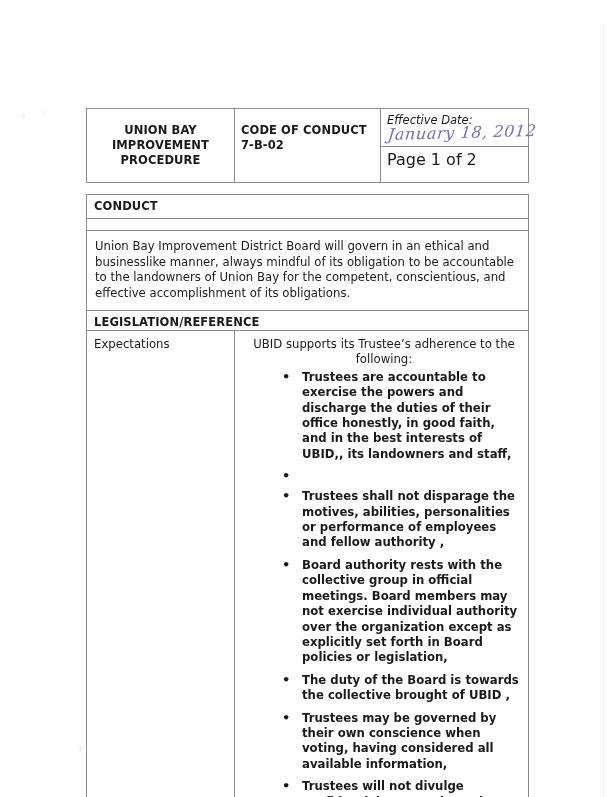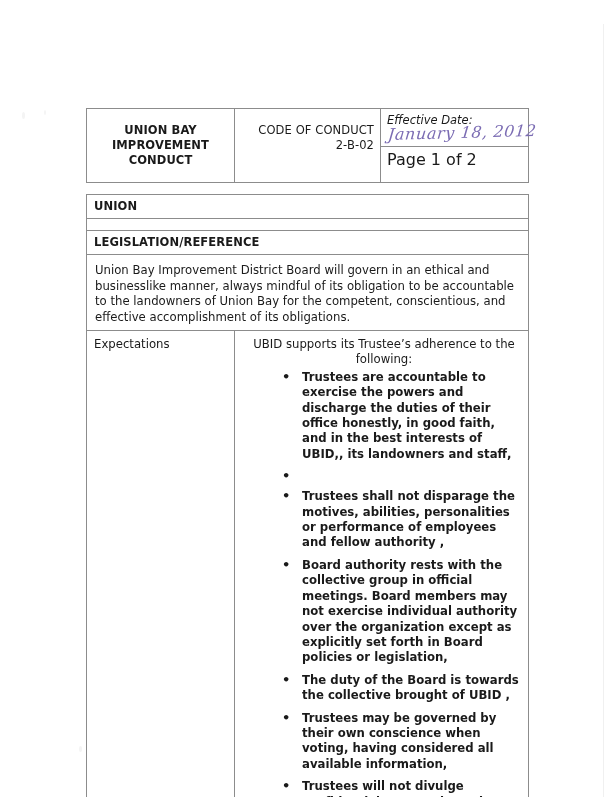--- a/index.html
+++ b/index.html
@@ -66,22 +66,22 @@
   }
   .hdr-org {
     text-align: center;
     font-weight: bold;
     font-size: 11.5px;
     line-height: 15px;
     letter-spacing: 0.1px;
     padding: 14px 6px 14px 6px !important;
   }
   .hdr-code {
-    text-align: right;
-    font-weight: normal;
+    text-align: left;
+    font-weight: bold;
     font-size: 11.5px;
     line-height: 15px;
     letter-spacing: 0.1px;
     padding: 14px 6px 14px 6px !important;
   }
   .hdr-right {
     padding: 0 !important;
     border: 1px solid #8c8c8c;
   }
   .hdr-date-cell {
@@ -218,53 +218,53 @@
     <colgroup>
       <col style="width:148px">
       <col style="width:146px">
       <col style="width:148px">
     </colgroup>
     <tbody>
       <tr>
         <td class="hdr-org">
           <div>UNION BAY</div>
           <div>IMPROVEMENT</div>
-          <div>CONDUCT</div>
+          <div>PROCEDURE</div>
         </td>
         <td class="hdr-code">
           <div>CODE OF CONDUCT</div>
-          <div>2-B-02</div>
+          <div>7-B-02</div>
         </td>
         <td class="hdr-right">
           <div class="hdr-date-cell">
             <div class="hdr-date-label">Effective Date:</div>
             <div class="hdr-handwriting">January 18, 2012</div>
           </div>
           <div class="hdr-page-cell">Page 1 of 2</div>
         </td>
       </tr>
     </tbody>
   </table>
 
   <table class="doc-table" id="policy-table">
     <colgroup>
         <col style="width:442px">
       </colgroup>
     <tbody>
       <tr>
-        <td class="section-head">UNION</td>
+        <td class="section-head">CONDUCT</td>
       </tr>
       <tr class="spacer-row">
         <td></td>
       </tr>
       <tr>
+        <td class="policy-body">Union Bay Improvement District Board will govern in an ethical and businesslike manner, always mindful of its obligation to be accountable to the landowners of Union Bay for the competent, conscientious, and effective accomplishment of its obligations.</td>
+      </tr>
+      <tr>
         <td class="section-head">LEGISLATION/REFERENCE</td>
-      </tr>
-      <tr>
-        <td class="policy-body">Union Bay Improvement District Board will govern in an ethical and businesslike manner, always mindful of its obligation to be accountable to the landowners of Union Bay for the competent, conscientious, and effective accomplishment of its obligations.</td>
       </tr>
       <tr class="spacer-row-sm">
         <td></td>
       </tr>
     </tbody>
   </table>
 
   <table class="doc-table" id="procedure-table">
     <colgroup>
       <col class="col-left">

